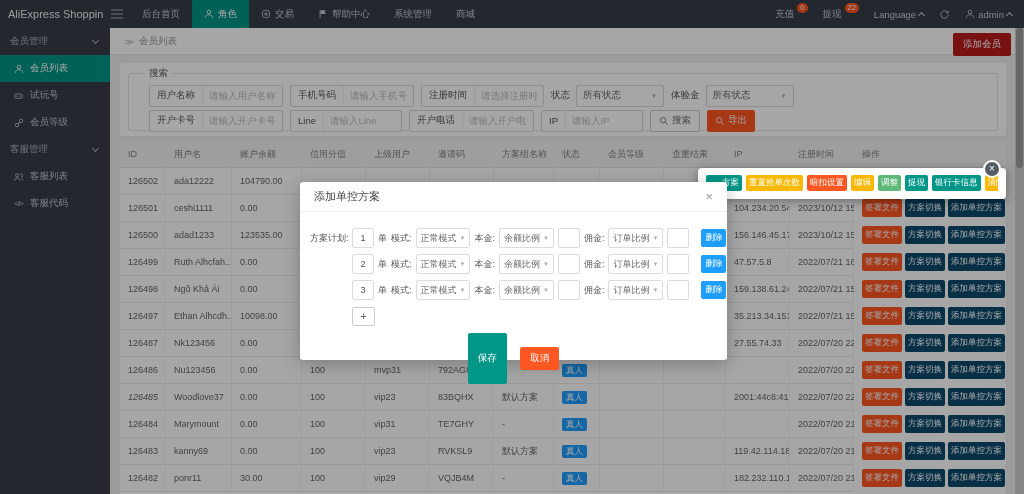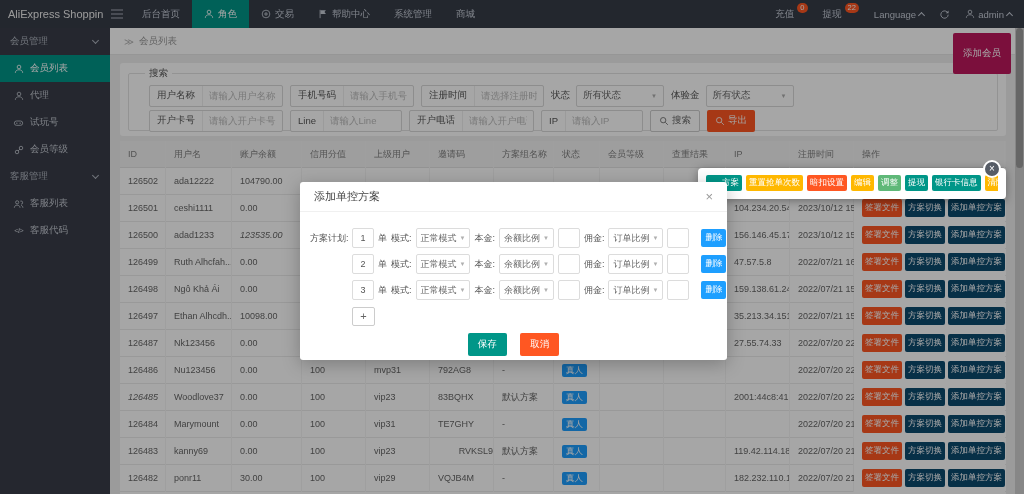--- a/index.html
+++ b/index.html
@@ -34,21 +34,21 @@
 .side-item.active{background:#009688;color:#fff}
 .side-ic{width:11px;display:inline-flex;justify-content:center;color:inherit}
 .code-ic{font-size:8px;letter-spacing:-1px}
 
 
 .crumb-bar{position:absolute;left:110px;top:28px;right:0;height:27px;background:#fff;
   border-bottom:1px solid #e6e6e6;display:flex;align-items:center;gap:5px;
   padding-left:14px;font-size:9.5px;color:#999;z-index:1}
 .crumb-sym{color:#b0b0b0}
 .main-bg{position:absolute;left:110px;top:55px;right:0;bottom:0;background:#efefef}
-.btn-add{position:absolute;top:33px;right:13px;height:41px;padding:0 10px;background:#be185d;
+.btn-add{position:absolute;top:33px;right:13px;height:23px;padding:0 10px;background:#b91c1c;
   border:none;border-radius:2px;color:#fff;font-size:9.5px;z-index:5}
 
 
 .search-card{position:absolute;left:120px;top:63px;width:886px;height:73px;background:#fff;
   border-radius:3px;z-index:2}
 .search-card fieldset{position:absolute;left:8px;right:8px;top:4px;bottom:5px;
   border:1px solid #e2e2e2;border-radius:2px;padding:2px 8px 4px}
 .search-card legend{font-size:9.5px;color:#555;padding:0 4px;margin-left:8px}
 .srow{display:flex;align-items:center;gap:7px;height:23px;margin:2px 12px}
 .sgroup{display:inline-flex;align-items:center;height:22px;border:1px solid #d9d9d9;
@@ -111,21 +111,21 @@
 .m-num{width:22px;height:20px;border:1px solid #dcdcdc;border-radius:2px;text-align:center;font-size:9px;color:#555}
 .m-select{height:20px;border:1px solid #dcdcdc;border-radius:2px;display:inline-flex;
   align-items:center;gap:3px;padding:0 4px;color:#666;white-space:nowrap;background:#fff}
 .m-mini{width:22px;height:20px;border:1px solid #dcdcdc;border-radius:2px}
 .m-del{background:#1E9FFF;color:#fff;border:none;border-radius:2px;font-size:8.5px;padding:3px 4px;margin-left:8px}
 .m-addrow{margin:4px 0 0 52px}
 .m-add{width:23px;height:19px;background:#fff;border:1px solid #ccc;border-radius:2px;
   font-size:11px;color:#666;line-height:15px;text-align:center}
 .m-foot{text-align:center;margin-top:7px}
 .btn-save{background:#009688;border:none;border-radius:2px;color:#fff;font-size:9.5px;
-  padding:5px 10px;margin-right:9px}
+  padding:19px 10px;margin-right:9px}
 .btn-cancel{background:#FF5722;border:none;border-radius:2px;color:#fff;font-size:9.5px;padding:5px 10px}
 </style>
 </head>
 <body>
 
 <header class="navbar">
   <div class="logo">AliExpress Shopping...</div>
   <span class="hamb">
       <svg width="12" height="10" viewBox="0 0 12 10">
         <path d="M0 1h12M0 5h12M0 9h12" stroke="currentColor" stroke-width="1.2" fill="none"></path>
@@ -210,29 +210,20 @@
       <span class="side-ic">
         <svg width="10" height="10" viewBox="0 0 12 12">
           <circle cx="6" cy="3.6" r="2.2" fill="none" stroke="currentColor"></circle>
           <path d="M1.6 10.6c0-2.4 2-3.7 4.4-3.7s4.4 1.3 4.4 3.7" fill="none" stroke="currentColor"></path>
         </svg>
       </span>
       <span>会员列表</span>
     </div>
     <div class="side-item">
       <span class="side-ic">
-        <svg width="10" height="10" viewBox="0 0 12 12">
-          <circle cx="6" cy="3.6" r="2.2" fill="none" stroke="currentColor"></circle>
-          <path d="M1.6 10.6c0-2.4 2-3.7 4.4-3.7s4.4 1.3 4.4 3.7" fill="none" stroke="currentColor"></path>
-        </svg>
-      </span>
-      <span>代理</span>
-    </div>
-    <div class="side-item">
-      <span class="side-ic">
         <svg width="11" height="10" viewBox="0 0 12 12">
           <rect x="1" y="3.6" width="10" height="5.2" rx="2.6" fill="none" stroke="currentColor"></rect>
           <circle cx="4" cy="6.2" r=".8" fill="currentColor"></circle>
           <circle cx="8" cy="6.2" r=".8" fill="currentColor"></circle>
         </svg>
       </span>
       <span>试玩号</span>
     </div>
     <div class="side-item">
       <span class="side-ic">
@@ -393,21 +384,21 @@
         <span class="tcell tcell-time" style="width: 64px;">2023/10/12 15:5</span>
         <span class="tcell acell" style="width: 151px;">
           <button class="abtn red">签署文件</button>
           <button class="abtn teal">方案切换</button>
           <button class="abtn teal">添加单控方案</button>
         </span>
       </div>
       <div class="trow">
         <span class="tcell" style="width: 46px;">126500</span>
         <span class="tcell" style="width: 66px;">adad1233</span>
-        <span class="tcell" style="width: 70px; font-style: italic;">123535.00</span>
+        <span class="tcell" style="width: 70px;">123535.00</span>
         <span class="tcell" style="width: 64px;"></span>
         <span class="tcell" style="width: 64px;"></span>
         <span class="tcell" style="width: 64px;"></span>
         <span class="tcell" style="width: 60px;"></span>
         <span class="tcell" style="width: 46px;"></span>
         <span class="tcell" style="width: 64px;"></span>
         <span class="tcell" style="width: 62px;"></span>
         <span class="tcell" style="width: 64px;">156.146.45.179</span>
         <span class="tcell tcell-time" style="width: 64px;">2023/10/12 15:3</span>
         <span class="tcell acell" style="width: 151px;">
@@ -548,21 +539,21 @@
           <button class="abtn teal">方案切换</button>
           <button class="abtn teal">添加单控方案</button>
         </span>
       </div>
       <div class="trow">
         <span class="tcell" style="width: 46px;">126483</span>
         <span class="tcell" style="width: 66px;">kanny69</span>
         <span class="tcell" style="width: 70px;">0.00</span>
         <span class="tcell" style="width: 64px;">100</span>
         <span class="tcell" style="width: 64px;">vip23</span>
-        <span class="tcell" style="width: 64px; text-align: right;">RVKSL9</span>
+        <span class="tcell" style="width: 64px;">RVKSL9</span>
         <span class="tcell" style="width: 60px;">默认方案</span>
         <span class="tcell" style="width: 46px;"><span class="badge">真人</span></span>
         <span class="tcell" style="width: 64px;"></span>
         <span class="tcell" style="width: 62px;"></span>
         <span class="tcell" style="width: 64px;">119.42.114.187</span>
         <span class="tcell tcell-time" style="width: 64px;">2022/07/20 21:51</span>
         <span class="tcell acell" style="width: 151px;">
           <button class="abtn red">签署文件</button>
           <button class="abtn teal">方案切换</button>
           <button class="abtn teal">添加单控方案</button>

